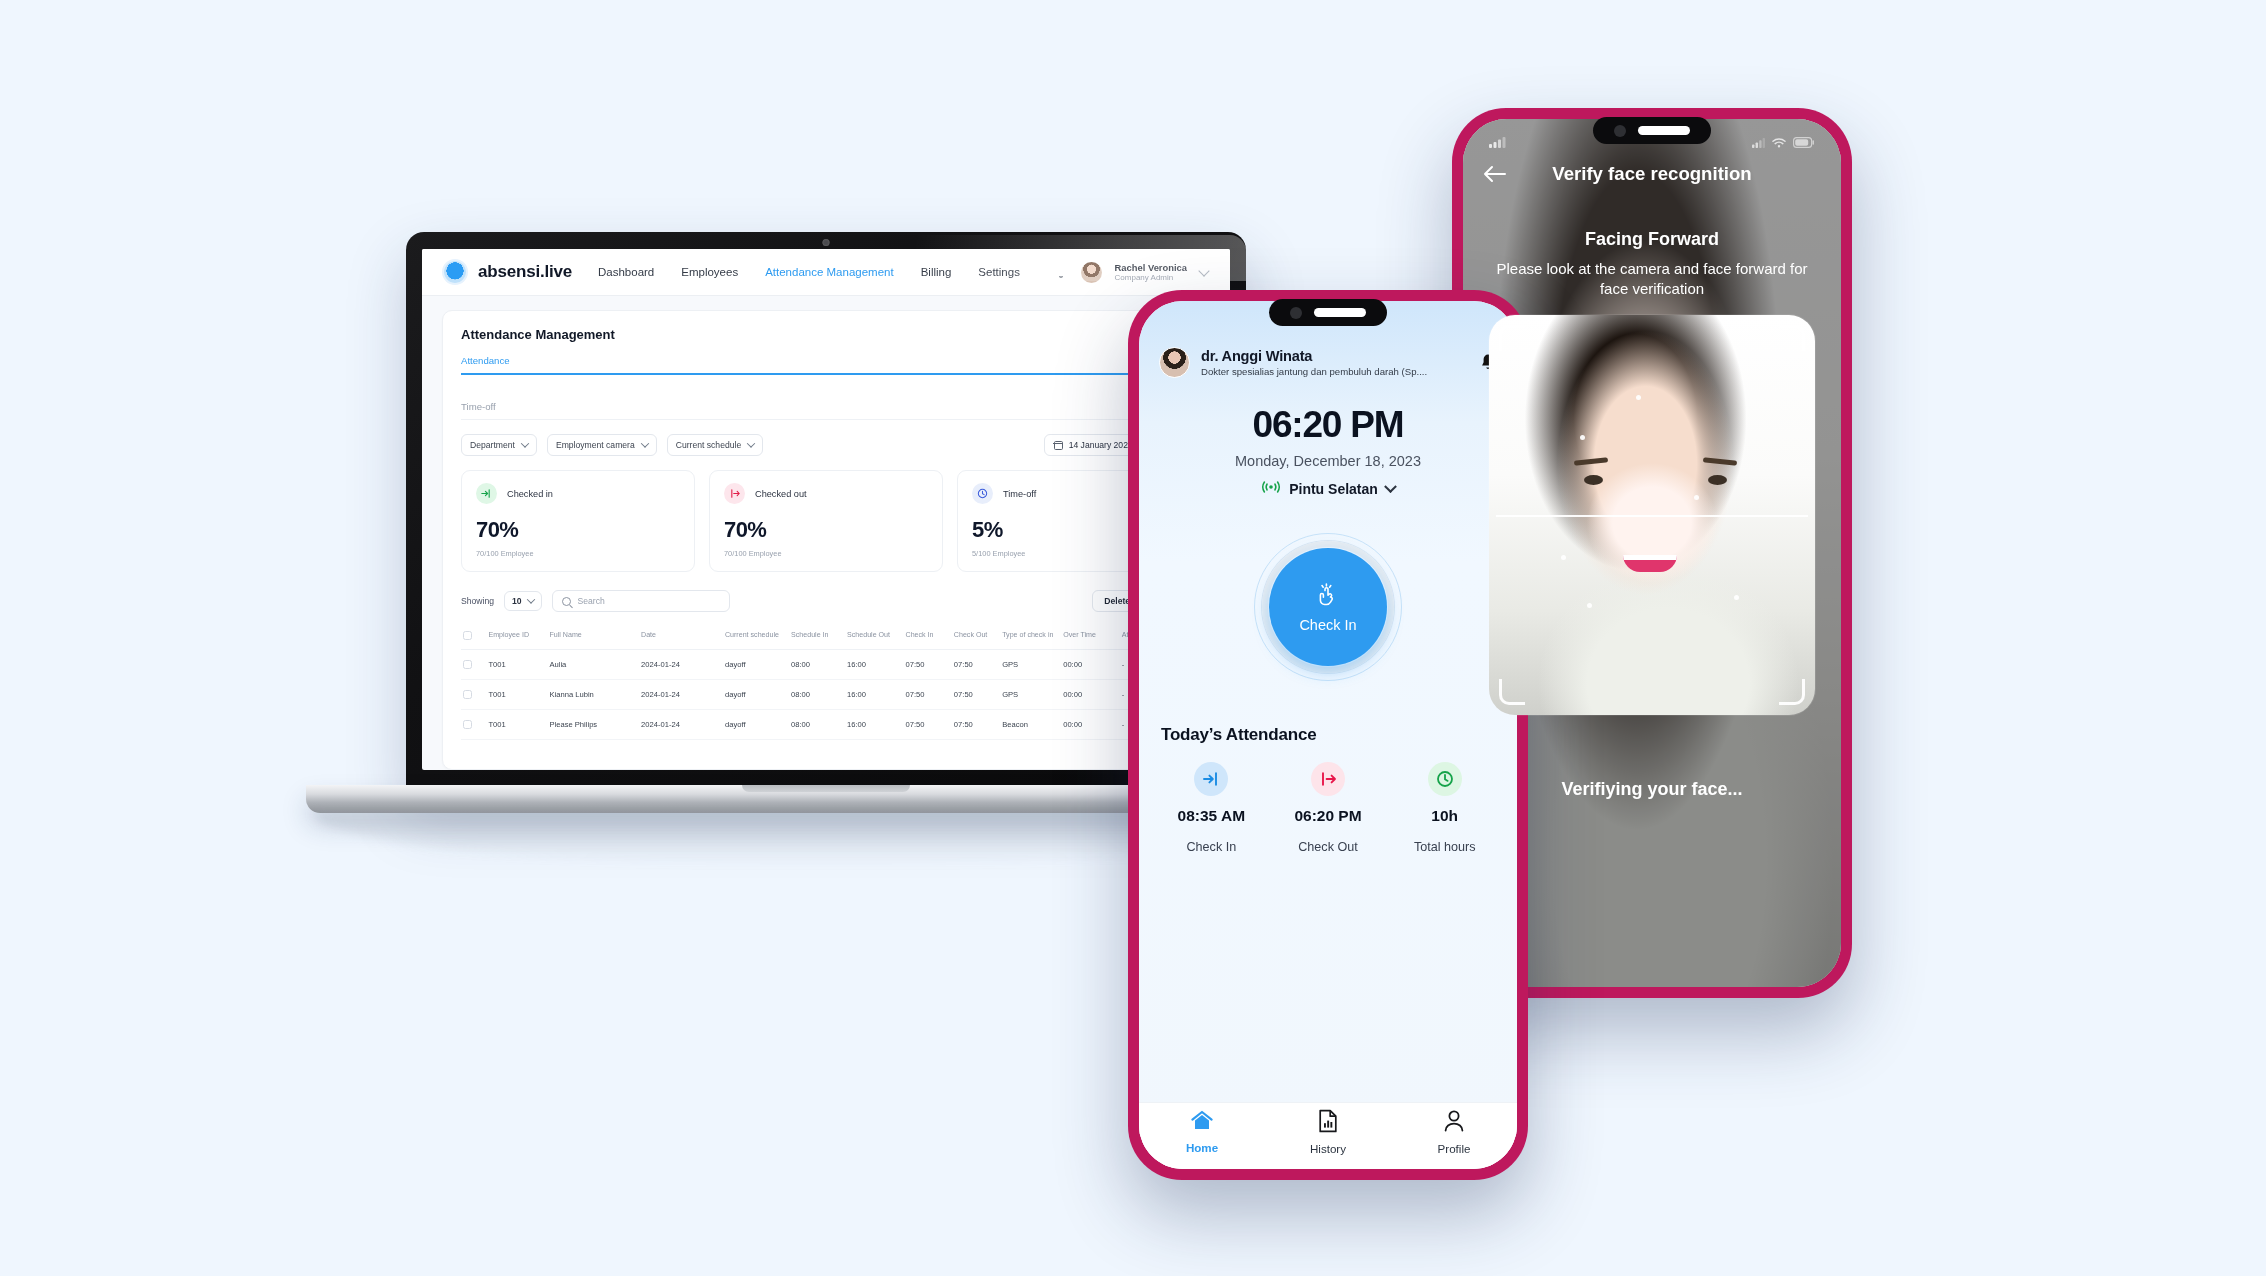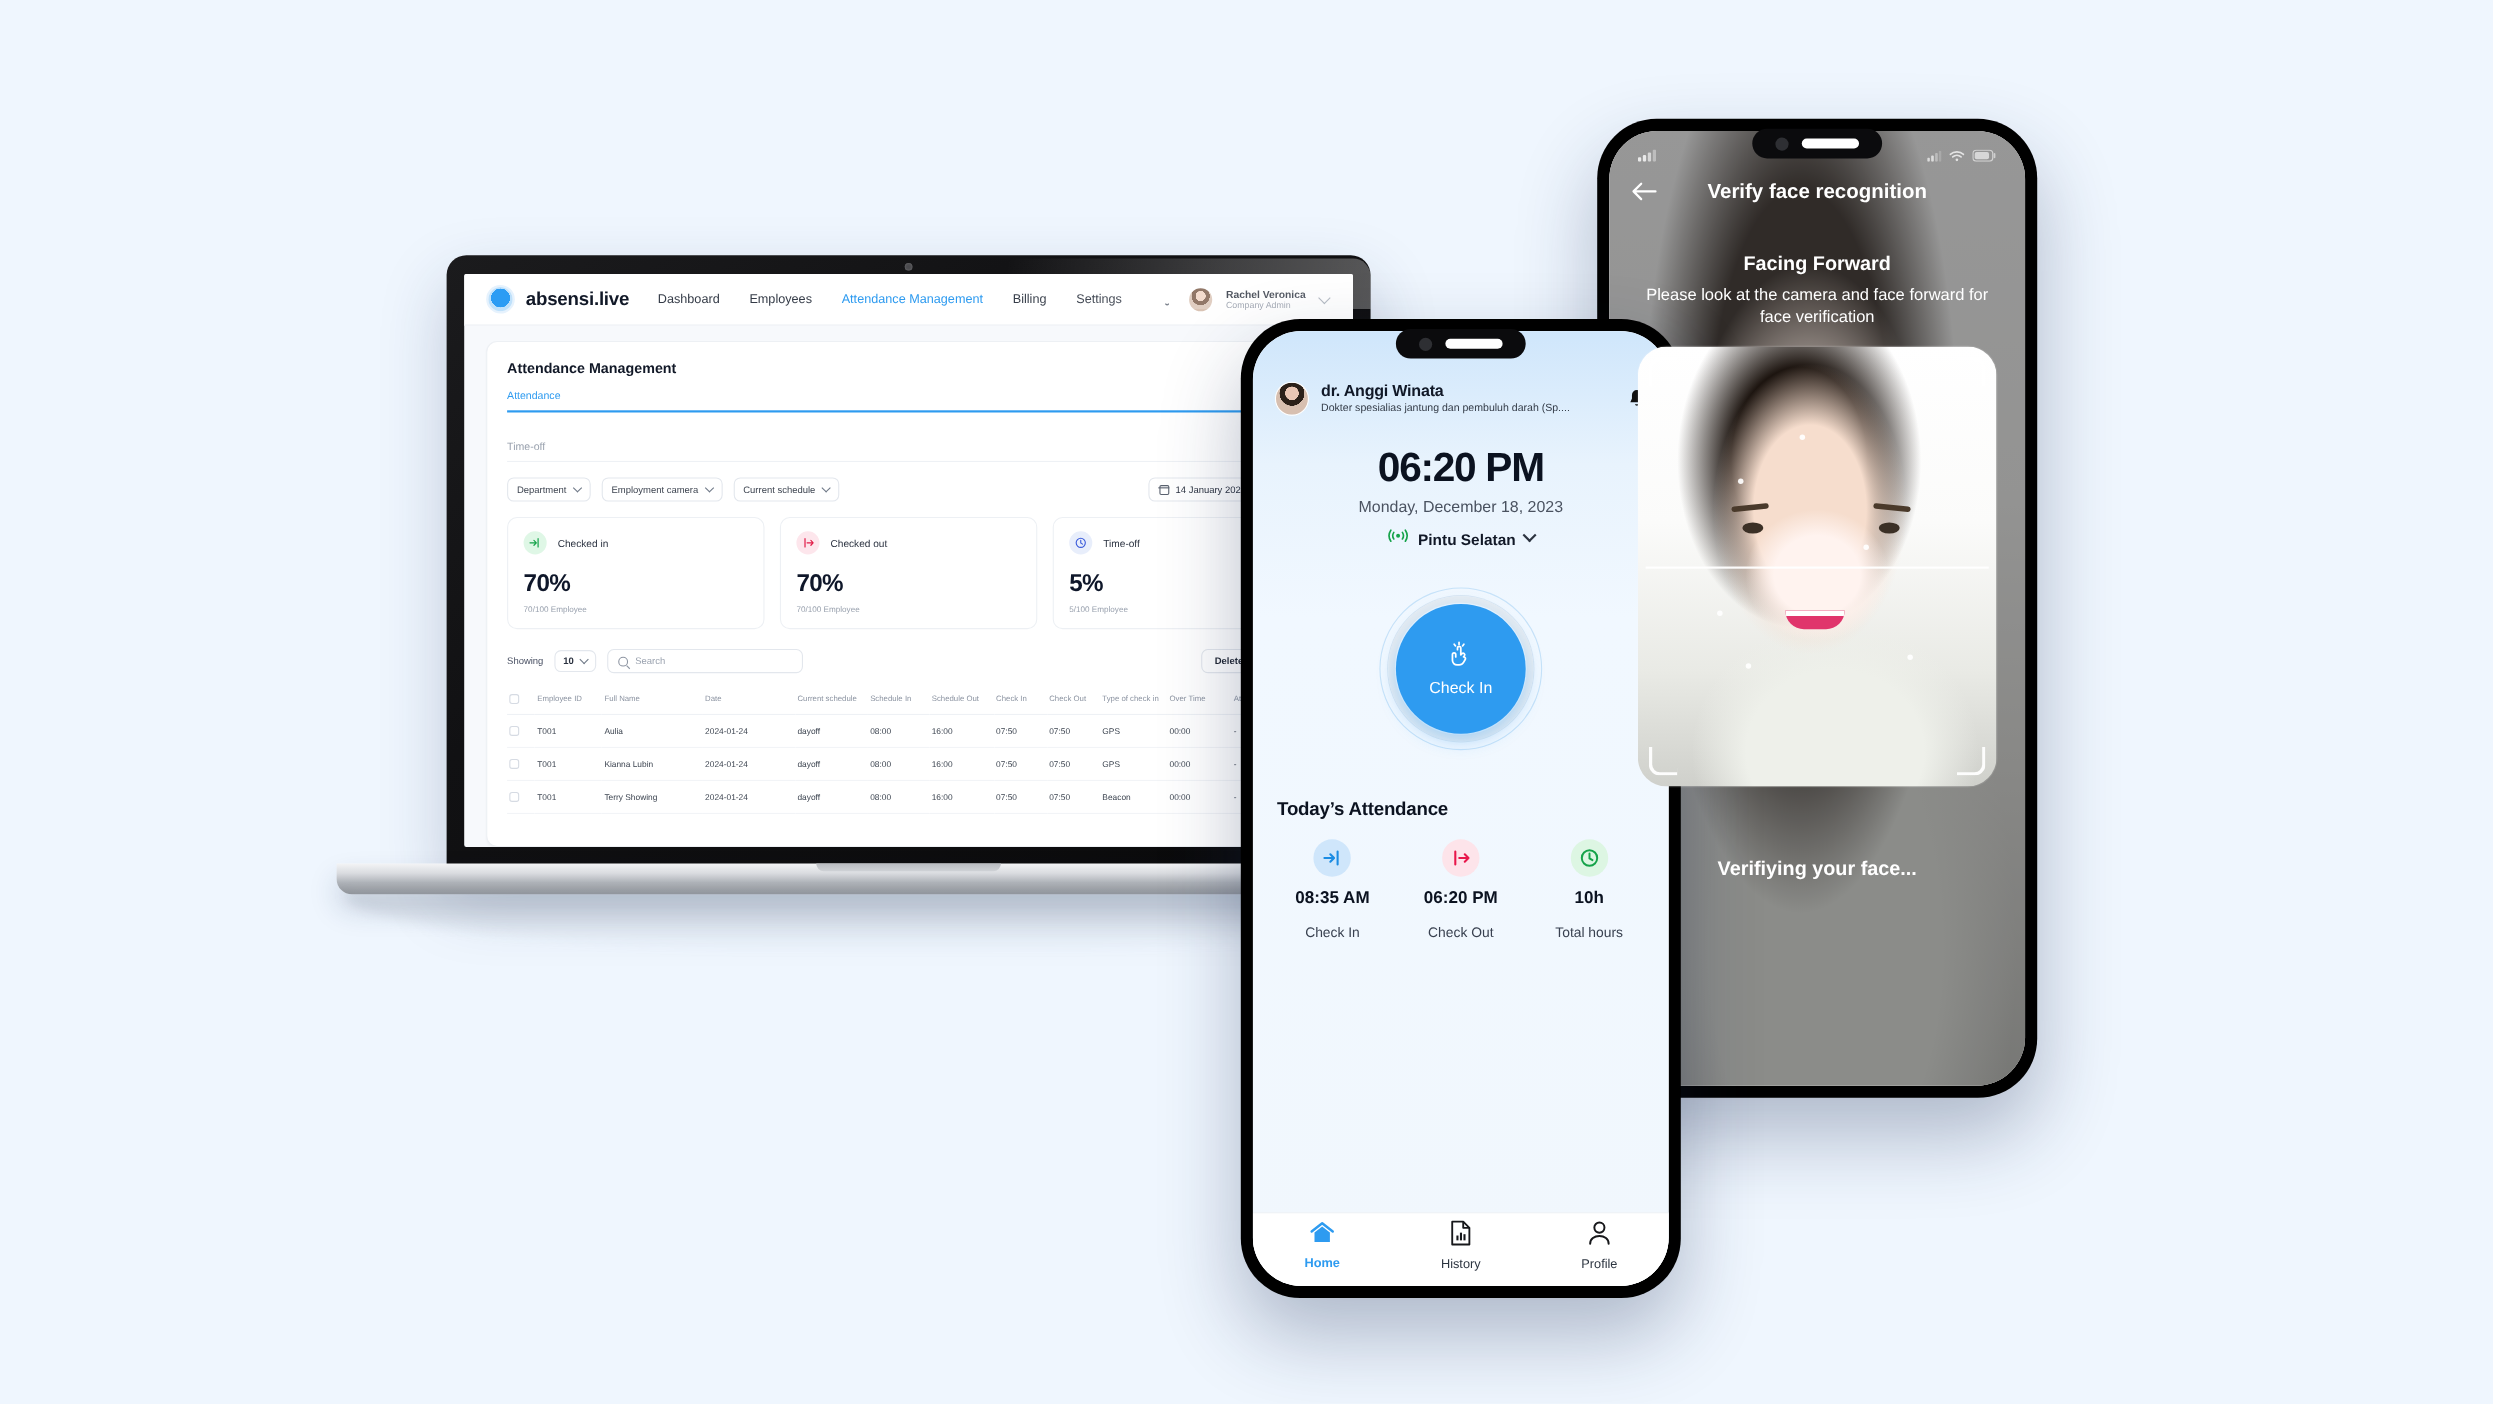--- a/index.html
+++ b/index.html
@@ -115,21 +115,21 @@
   .del-btn{margin-left:auto;height:22px;border:1px solid #e3e7ed;border-radius:6px;display:flex;align-items:center;
     padding:0 11px;font-size:8.6px;font-weight:700;color:#1f2633;white-space:nowrap;}
 
   table.att{width:100%;border-collapse:collapse;margin-top:12px;table-layout:fixed;}
   table.att th{font-size:7.1px;color:#8b93a1;font-weight:400;text-align:left;padding:7px 2px 9px 2px;
     border-bottom:1px solid #eef1f5;line-height:1.3;vertical-align:top;}
   table.att td{font-size:7.6px;color:#3c4450;padding:10px 2px;border-bottom:1px solid #f2f4f7;white-space:nowrap;}
   .cbx{width:9px;height:9px;border:1.2px solid #d6dbe3;border-radius:2.5px;display:block;}
 
   
-  .phone { position:absolute; border-radius:54px; background:#000000;
+  .phone { position:absolute; border-radius:54px; background:#be185d;
            box-shadow: 0 34px 72px rgba(26,44,82,.30); }
   .phone-inner { position:absolute; inset:11px; border-radius:44px; overflow:hidden; background:#fff; }
   .notch { position:absolute; left:50%; top:9px; transform:translateX(-50%); width:118px; height:27px;
            background:#0b0b0d; border-radius:16px; z-index:40; display:flex; align-items:center;
            justify-content:center; gap:12px; }
   .notch .lens { width:12px;height:12px;border-radius:50%;background:#2e2f33;}
   .notch .spk  { width:52px;height:9px;border-radius:6px;background:#fff;}
 
   
   #phone-main { left:1128px; top:290px; width:400px; height:890px; }
@@ -392,21 +392,21 @@
                   <td>07:50</td>
                   <td>GPS</td>
                   <td>00:00</td>
                   <td>-</td>
                 </tr>
                 <tr>
                   <td>
                       <span class="cbx"></span>
                     </td>
                   <td>T001</td>
-                  <td>Terry Showing</td>
+                  <td>Please Philips</td>
                   <td>2024-01-24</td>
                   <td>dayoff</td>
                   <td>08:00</td>
                   <td>16:00</td>
                   <td>07:50</td>
                   <td>07:50</td>
                   <td>Beacon</td>
                   <td>00:00</td>
                   <td>-</td>
                 </tr>

